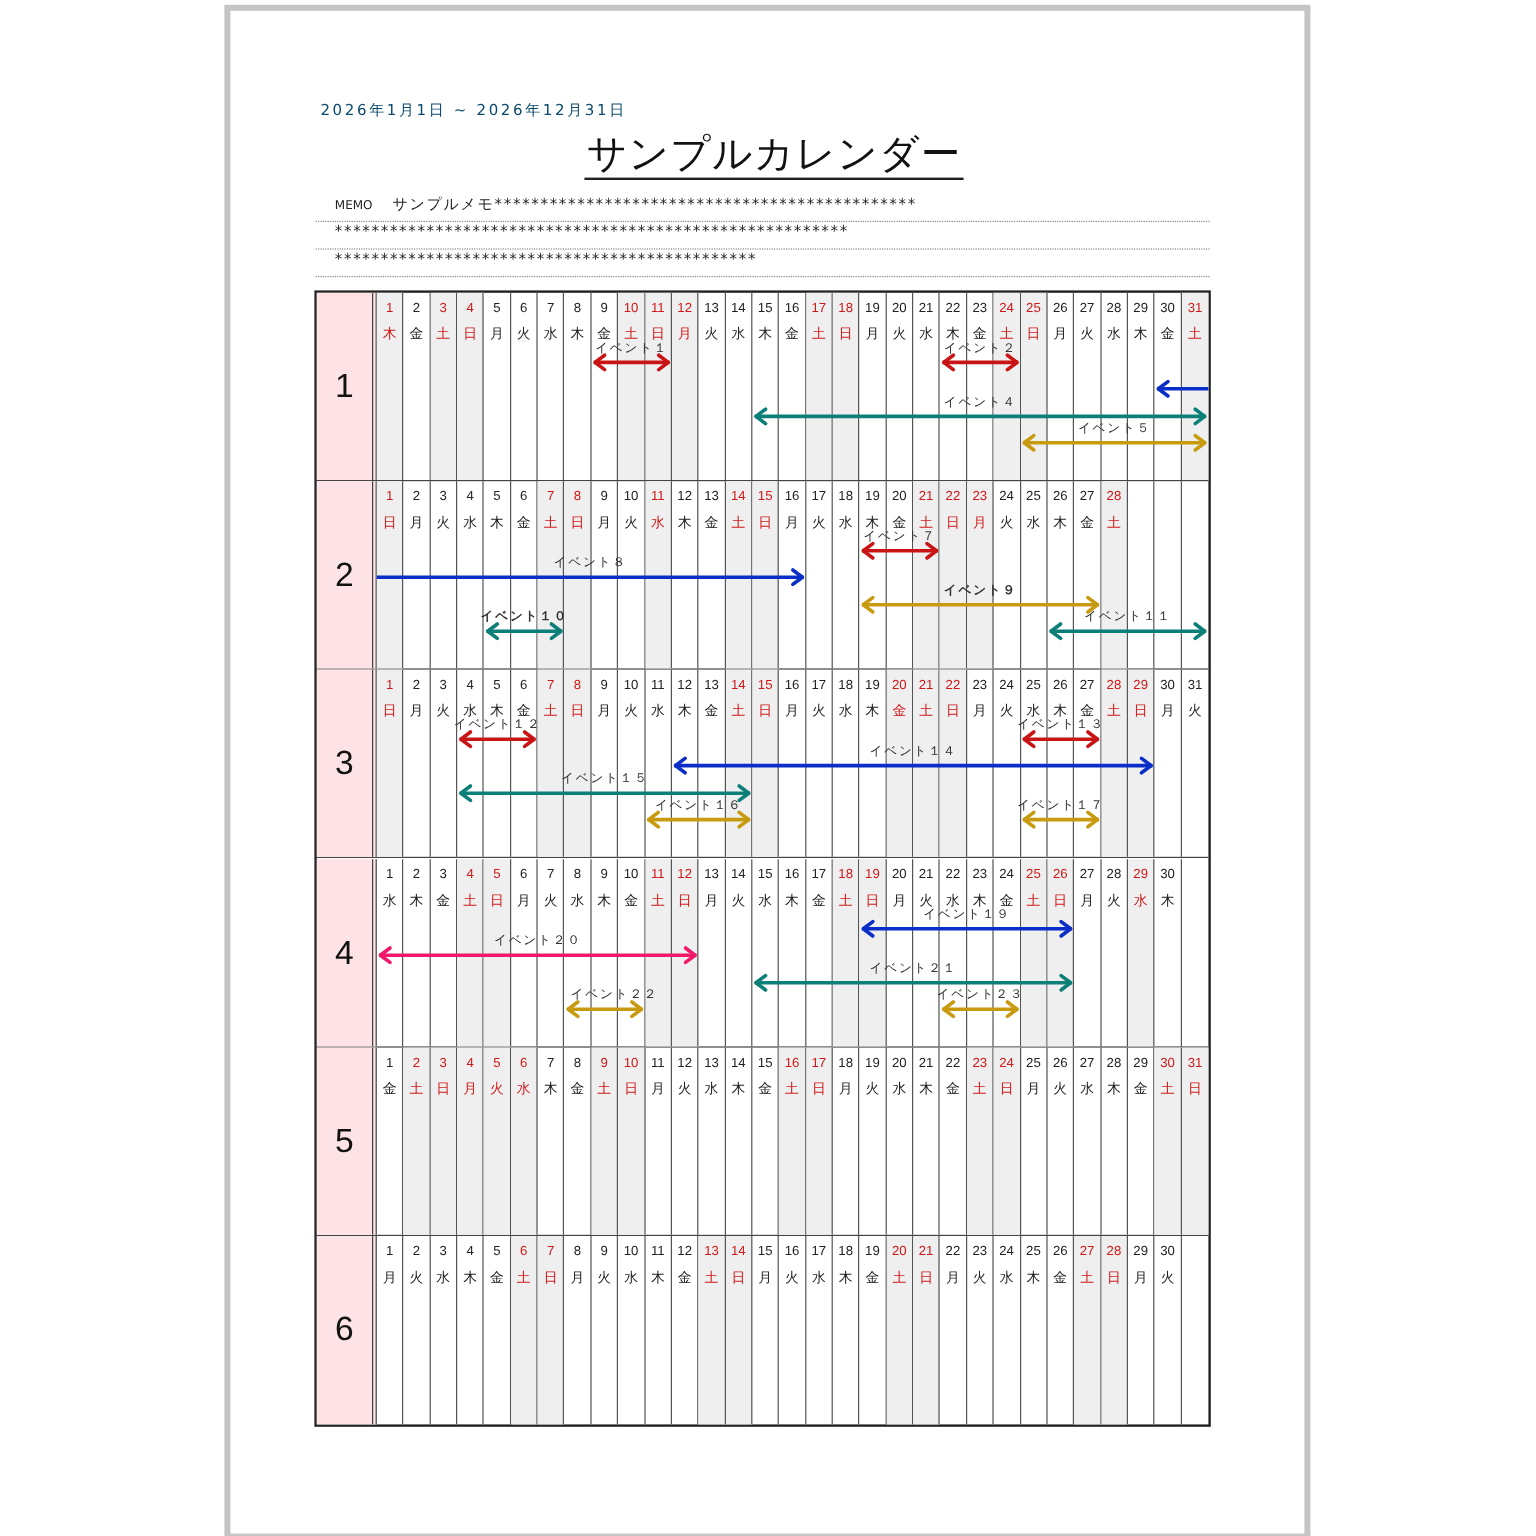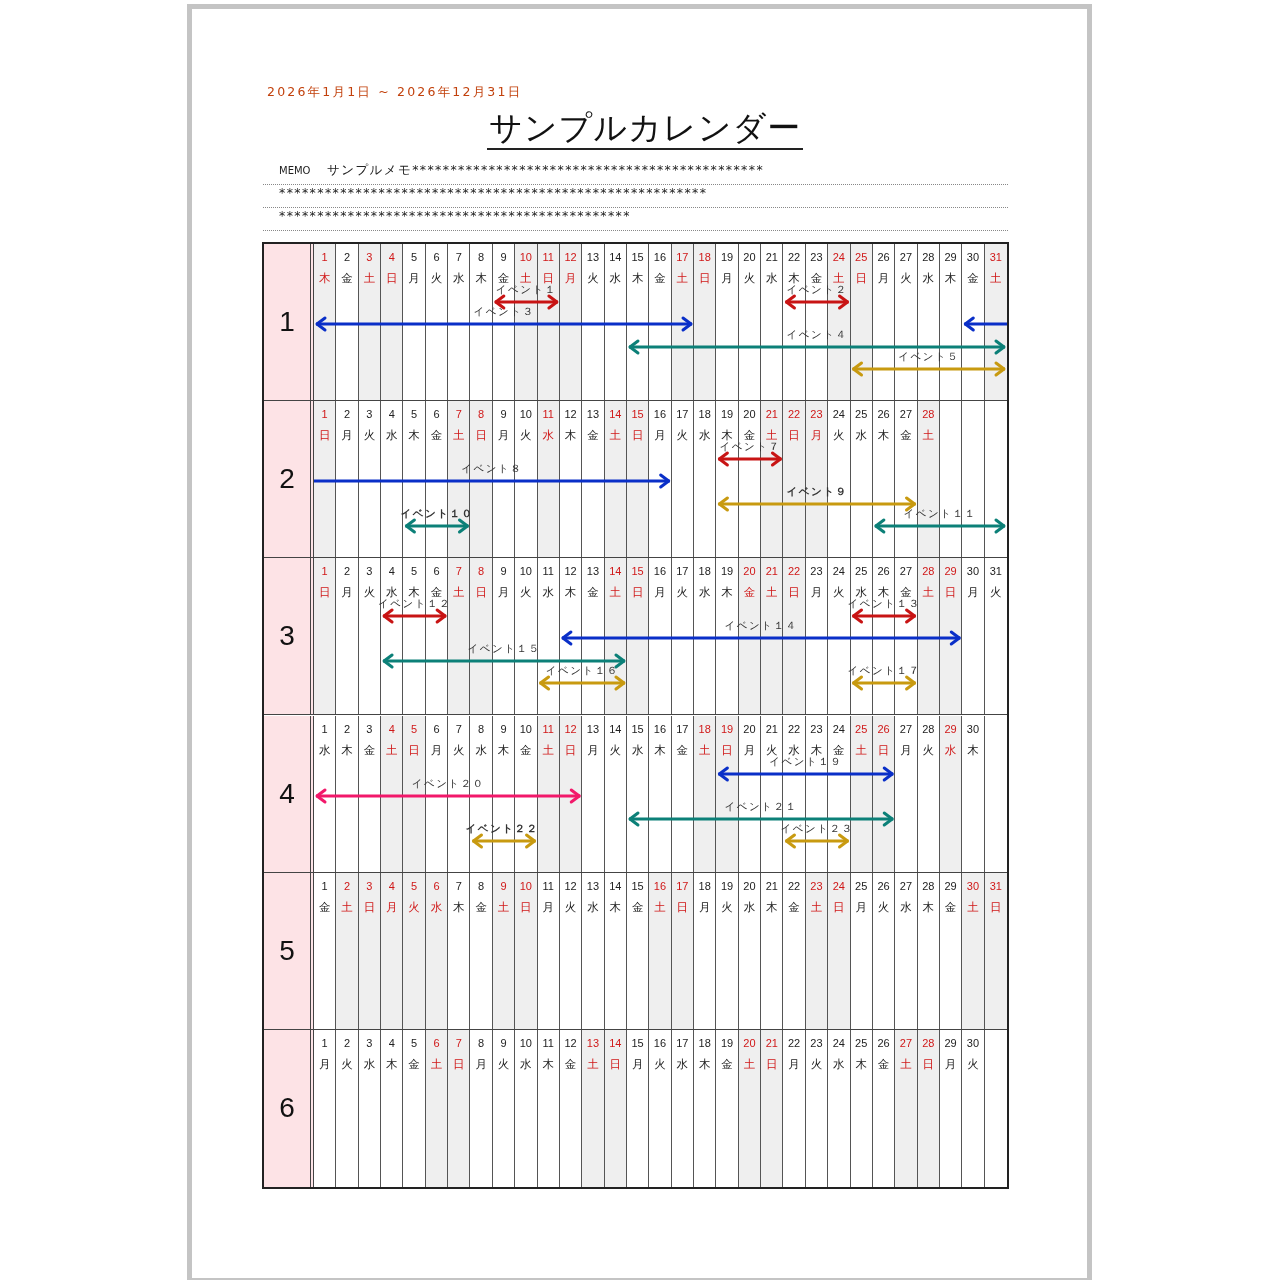--- a/index.html
+++ b/index.html
@@ -1,18 +1,18 @@
 <!DOCTYPE html>
 <html><head>
 <meta charset="utf-8">
 <style>
   html,body{margin:0;padding:0;background:#fff;}
   body{width:1280px;height:1280px;position:relative;overflow:hidden;font-family:"DejaVu Sans",sans-serif;}
   .page{position:absolute;left:187px;top:4px;width:895px;height:1269px;border:5px solid #c4c4c4;box-sizing:content-box;background:#fff;}
-  .range{position:absolute;left:267px;top:84px;font-size:12.5px;letter-spacing:2.2px;color:#c2410c;white-space:nowrap;}
+  .range{position:absolute;left:267px;top:84px;font-size:12.5px;letter-spacing:2.2px;color:#0c4a6e;white-space:nowrap;}
   .title{position:absolute;left:487px;top:108px;font-size:33px;color:#111;border-bottom:2px solid #222;line-height:40px;padding:0 2px;white-space:nowrap;letter-spacing:1px;}
   .memo-line{position:absolute;left:263px;width:745px;height:22px;border-bottom:1.5px dotted #888;font-size:12.5px;color:#222;white-space:nowrap;letter-spacing:1.4px;overflow:hidden;}
   .memo-label{display:inline-block;width:48px;padding-left:16px;font-size:10px;letter-spacing:0;}
   .memo-text{display:inline-block;}
   .memo-cont{padding-left:16px;}
   .grid{position:absolute;left:262px;top:242px;width:747px;height:947px;border:2px solid #222;box-sizing:border-box;background:#fff;}
   .mrow{position:absolute;left:0;width:743px;border-bottom:1.5px solid #444;box-sizing:border-box;}
   .mrow:last-child{border-bottom:none;}
   .mlabel{position:absolute;left:0;top:0;width:46px;height:100%;background:#fde3e6;border-right:4px double #444;box-sizing:content-box;display:flex;align-items:center;justify-content:center;font-family:"Liberation Sans Narrow","Liberation Sans",sans-serif;font-size:28px;color:#111;}
   .days{position:absolute;left:50px;top:0;height:100%;right:0;}
@@ -183,28 +183,20 @@
         <div class="ev" style="left: 0px; top: 50px; width: 100%;">
           <svg width="1" height="16">
             <line x1="471.4516129032258" y1="8" x2="534.516129032258" y2="8" stroke="#c81414" stroke-width="3"></line>
             <polyline points="480.4516129032258,2 472.4516129032258,8 480.4516129032258,14" fill="none" stroke="#c81414" stroke-width="3" stroke-linecap="round" stroke-linejoin="round"></polyline>
             <polyline points="525.516129032258,2 533.516129032258,8 525.516129032258,14" fill="none" stroke="#c81414" stroke-width="3" stroke-linecap="round" stroke-linejoin="round"></polyline>
           </svg>
           <span class="ev-label" style="left: 502.984px;">イベント２</span>
         </div>
         <div class="ev" style="left: 0px; top: 72px; width: 100%;">
           <svg width="1" height="16">
-            <line x1="2" y1="8" x2="378.03225806451616" y2="8" stroke="#0a2fc8" stroke-width="3"></line>
-            <polyline points="11,2 3,8 11,14" fill="none" stroke="#0a2fc8" stroke-width="3" stroke-linecap="round" stroke-linejoin="round"></polyline>
-            <polyline points="369.03225806451616,2 377.03225806451616,8 369.03225806451616,14" fill="none" stroke="#0a2fc8" stroke-width="3" stroke-linecap="round" stroke-linejoin="round"></polyline>
-          </svg>
-          <span class="ev-label" style="left: 190.016px;">イベント３</span>
-        </div>
-        <div class="ev" style="left: 0px; top: 72px; width: 100%;">
-          <svg width="1" height="16">
             <line x1="650.2903225806451" y1="8" x2="693" y2="8" stroke="#0a2fc8" stroke-width="3"></line>
             <polyline points="659.2903225806451,2 651.2903225806451,8 659.2903225806451,14" fill="none" stroke="#0a2fc8" stroke-width="3" stroke-linecap="round" stroke-linejoin="round"></polyline>
           </svg>
         </div>
         <div class="ev" style="left: 0px; top: 95px; width: 100%;">
           <svg width="1" height="16">
             <line x1="314.9677419354839" y1="8" x2="691" y2="8" stroke="#0c8078" stroke-width="3"></line>
             <polyline points="323.9677419354839,2 315.9677419354839,8 323.9677419354839,14" fill="none" stroke="#0c8078" stroke-width="3" stroke-linecap="round" stroke-linejoin="round"></polyline>
             <polyline points="682,2 690,8 682,14" fill="none" stroke="#0c8078" stroke-width="3" stroke-linecap="round" stroke-linejoin="round"></polyline>
           </svg>
@@ -715,21 +707,21 @@
             <polyline points="570.2258064516129,2 578.2258064516129,8 570.2258064516129,14" fill="none" stroke="#0c8078" stroke-width="3" stroke-linecap="round" stroke-linejoin="round"></polyline>
           </svg>
           <span class="ev-label" style="left: 447.097px;">イベント２１</span>
         </div>
         <div class="ev" style="left: 0px; top: 117px; width: 100%;">
           <svg width="1" height="16">
             <line x1="158.48387096774195" y1="8" x2="221.5483870967742" y2="8" stroke="#c89a10" stroke-width="3"></line>
             <polyline points="167.48387096774195,2 159.48387096774195,8 167.48387096774195,14" fill="none" stroke="#c89a10" stroke-width="3" stroke-linecap="round" stroke-linejoin="round"></polyline>
             <polyline points="212.5483870967742,2 220.5483870967742,8 212.5483870967742,14" fill="none" stroke="#c89a10" stroke-width="3" stroke-linecap="round" stroke-linejoin="round"></polyline>
           </svg>
-          <span class="ev-label" style="left: 188px; font-weight: bold;">イベント２２</span>
+          <span class="ev-label" style="left: 198px;">イベント２２</span>
         </div>
         <div class="ev" style="left: 0px; top: 117px; width: 100%;">
           <svg width="1" height="16">
             <line x1="471.4516129032258" y1="8" x2="534.516129032258" y2="8" stroke="#c89a10" stroke-width="3"></line>
             <polyline points="480.4516129032258,2 472.4516129032258,8 480.4516129032258,14" fill="none" stroke="#c89a10" stroke-width="3" stroke-linecap="round" stroke-linejoin="round"></polyline>
             <polyline points="525.516129032258,2 533.516129032258,8 525.516129032258,14" fill="none" stroke="#c89a10" stroke-width="3" stroke-linecap="round" stroke-linejoin="round"></polyline>
           </svg>
           <span class="ev-label" style="left: 502.984px;">イベント２３</span>
         </div>
       </div>

